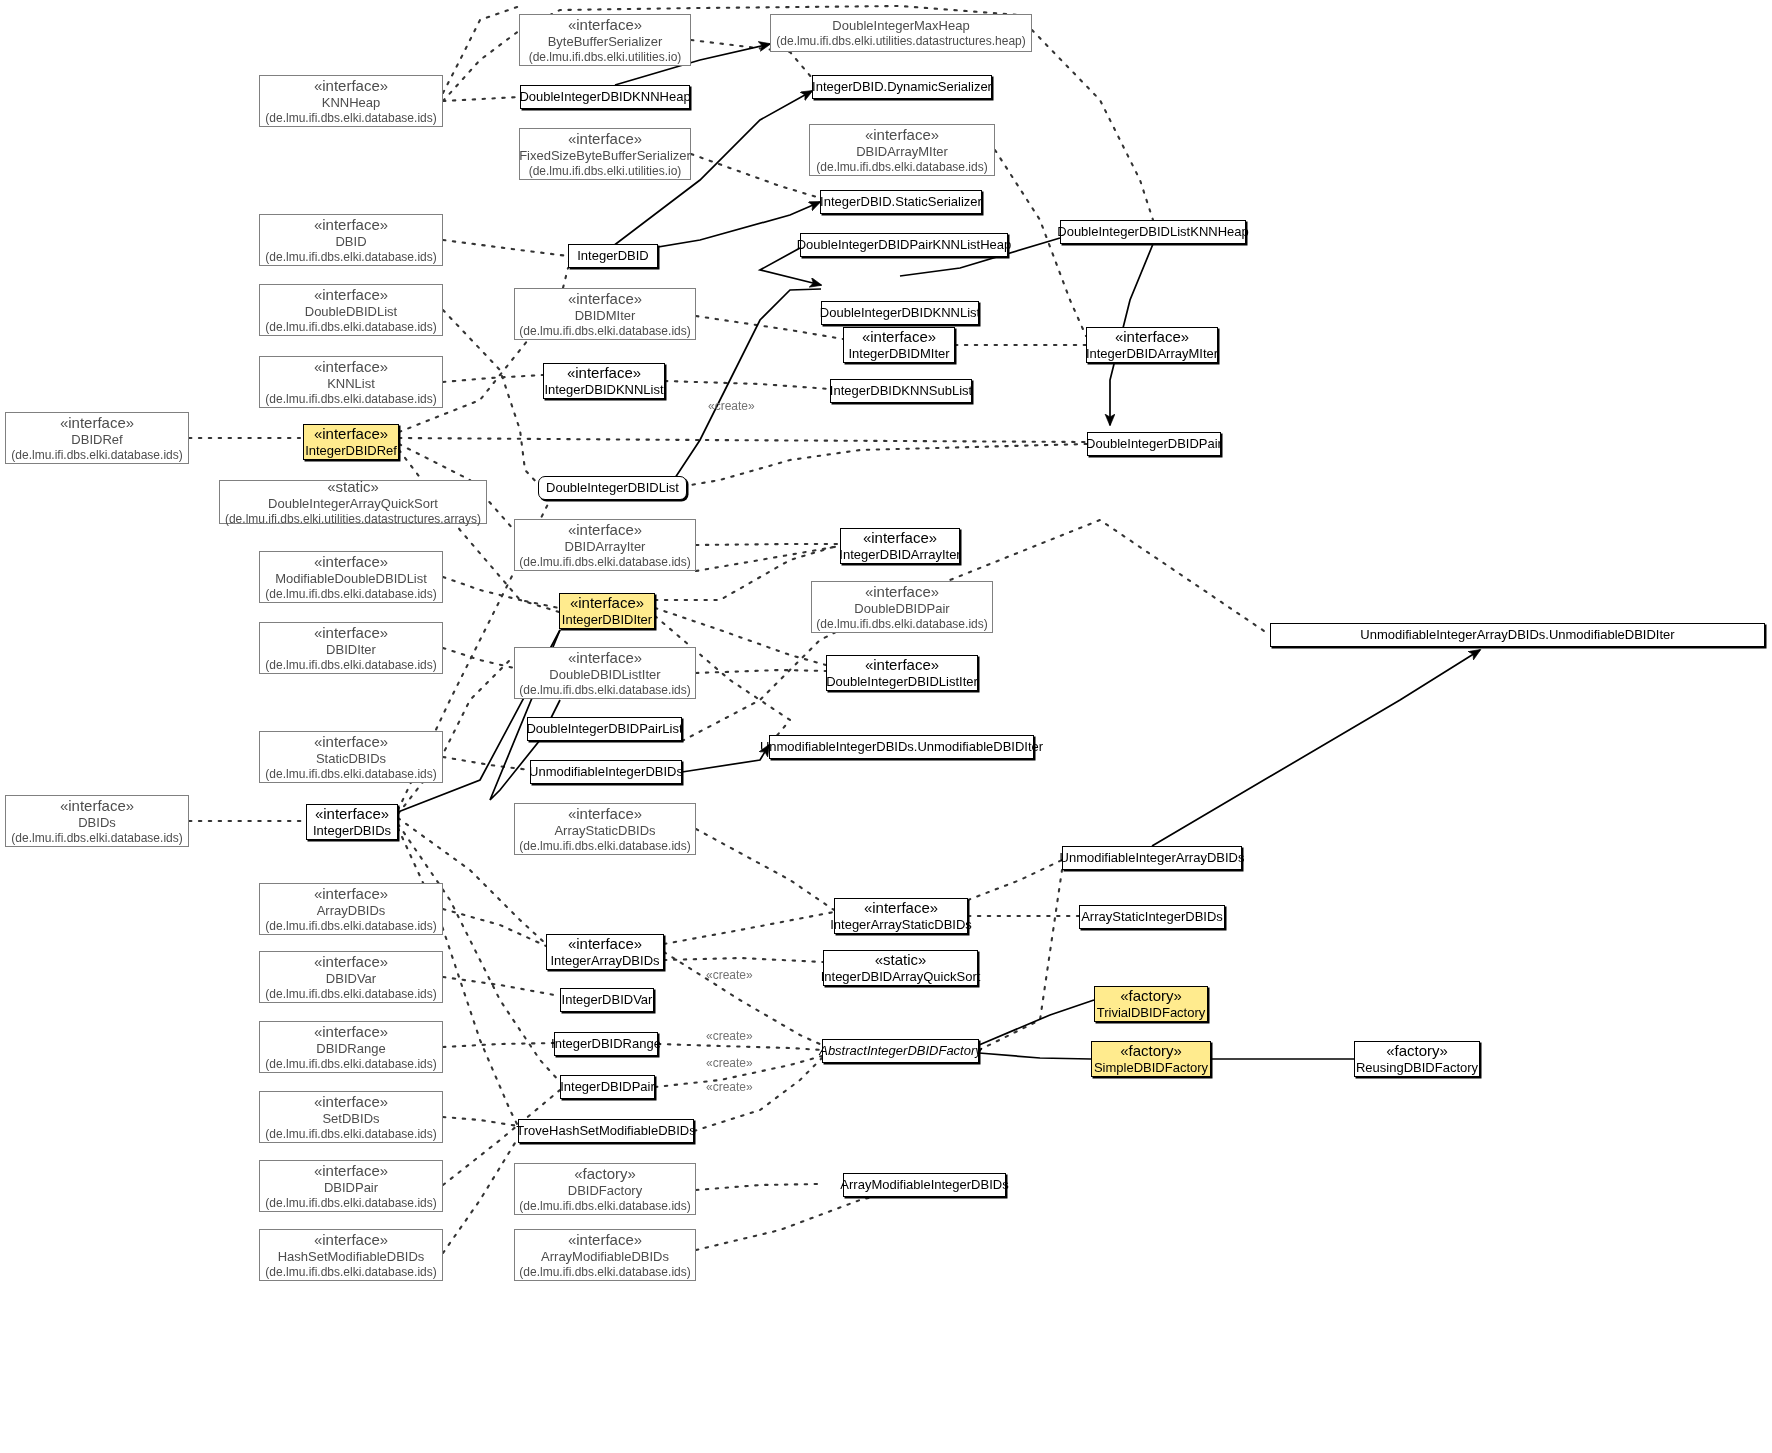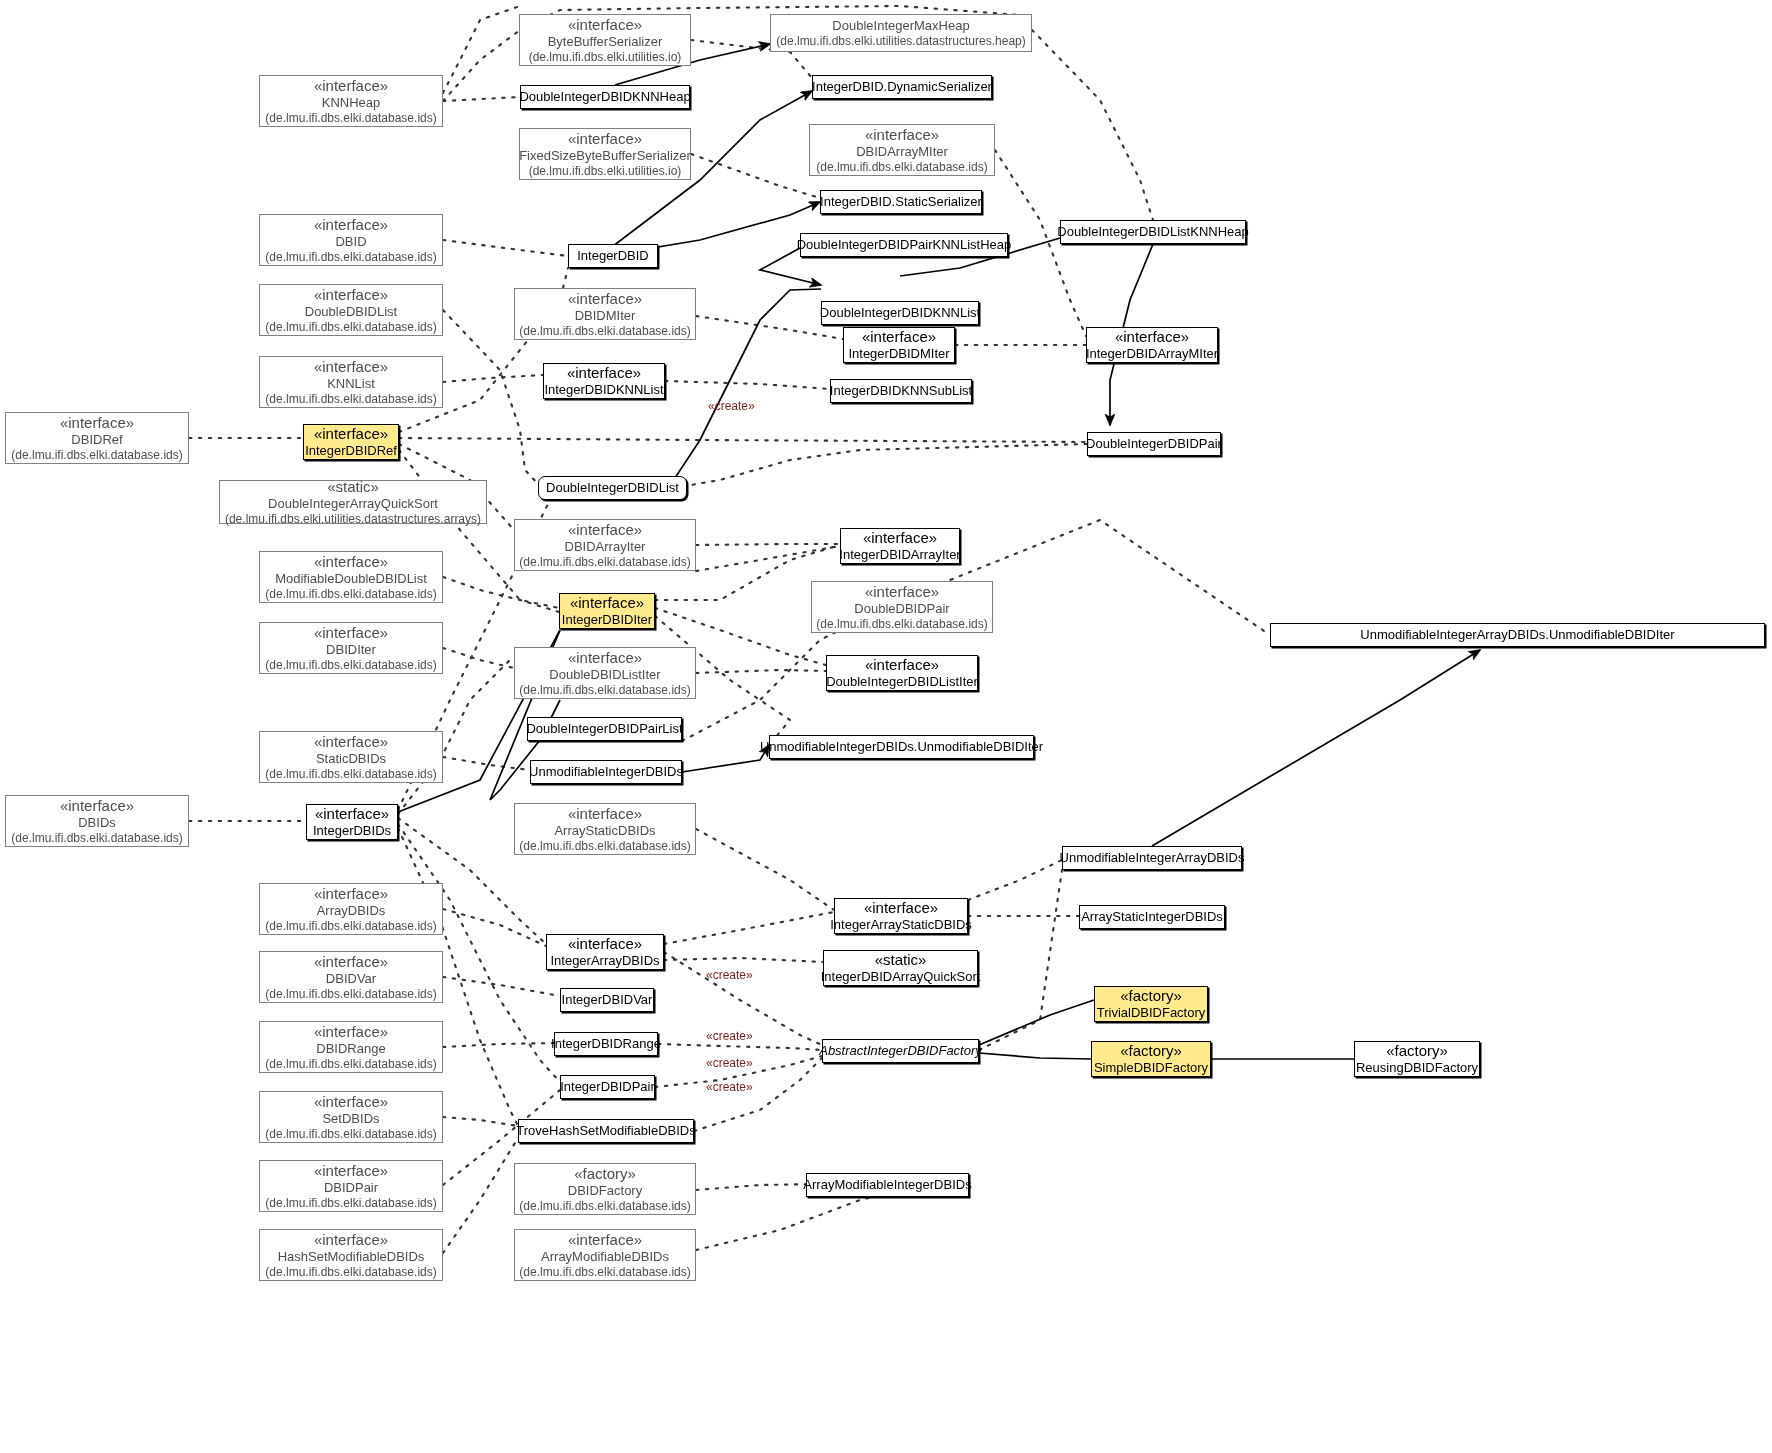--- a/index.html
+++ b/index.html
@@ -56,21 +56,21 @@
     font-size: 15px;
     font-style: normal;
   }
   .node .nm { font-size: 13px; }
   .node.abstract .nm { font-style: italic; }
   .node .pkg { font-size: 12px; }
   .edge-label {
     position: absolute;
     font-family: "Liberation Sans", "DejaVu Sans", sans-serif;
     font-size: 12px;
-    color: #7f1d1d;
+    color: #737373;
     background: transparent;
     white-space: nowrap;
     z-index: 3;
     text-align: center;
   }
 </style>
 </head>
 <body>
 
 <div id="canvas">
@@ -393,21 +393,21 @@
       <div class="node" style="left: 259px; top: 1160px; width: 184px; height: 52px;">
         <div class="stereo">«interface»</div>
         <div class="nm">DBIDPair</div>
         <div class="pkg">(de.lmu.ifi.dbs.elki.database.ids)</div>
       </div>
       <div class="node" style="left: 514px; top: 1163px; width: 182px; height: 52px;">
         <div class="stereo">«factory»</div>
         <div class="nm">DBIDFactory</div>
         <div class="pkg">(de.lmu.ifi.dbs.elki.database.ids)</div>
       </div>
-      <div class="node local" style="left: 806px; top: 1173px; width: 163px; height: 24px; text-align: right;">
+      <div class="node local" style="left: 843px; top: 1173px; width: 163px; height: 24px; text-align: right;">
         <div class="nm">ArrayModifiableIntegerDBIDs</div>
       </div>
       <div class="node" style="left: 259px; top: 1229px; width: 184px; height: 52px;">
         <div class="stereo">«interface»</div>
         <div class="nm">HashSetModifiableDBIDs</div>
         <div class="pkg">(de.lmu.ifi.dbs.elki.database.ids)</div>
       </div>
       <div class="node" style="left: 514px; top: 1229px; width: 182px; height: 52px;">
         <div class="stereo">«interface»</div>
         <div class="nm">ArrayModifiableDBIDs</div>

